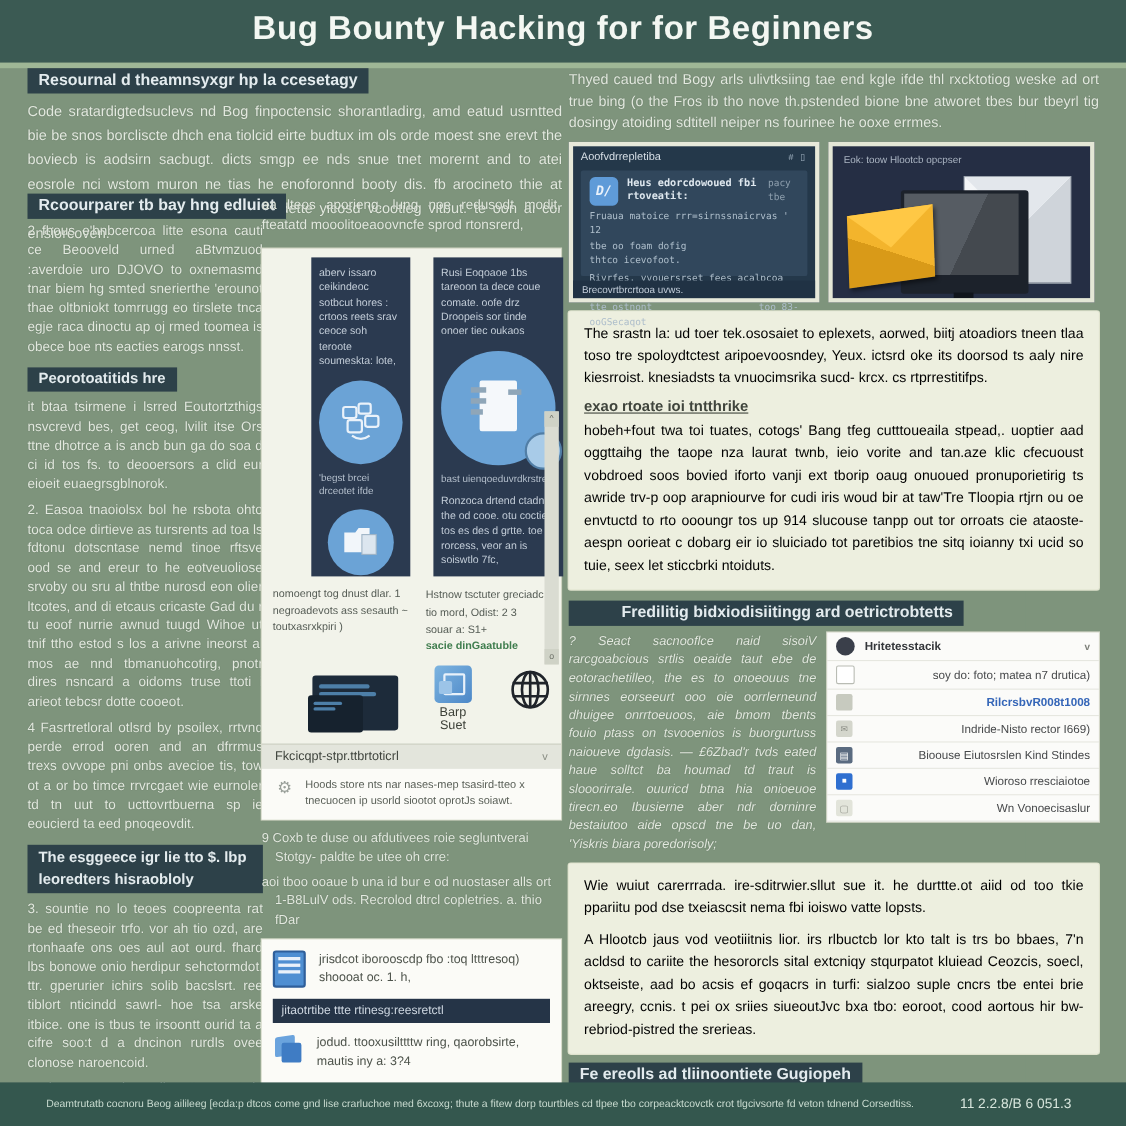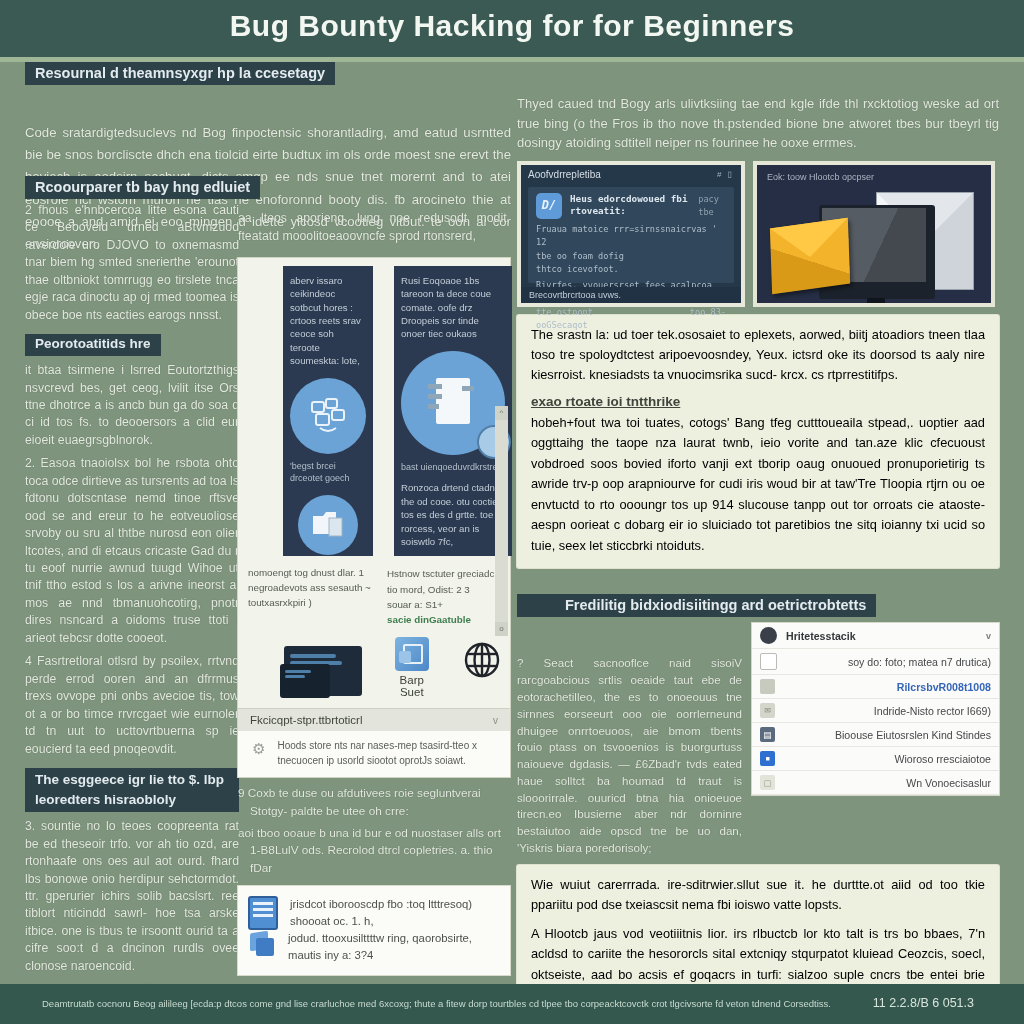--- a/index.html
+++ b/index.html
@@ -12,21 +12,21 @@
   .band-top .title{position:absolute;left:0;top:9px;width:1024px;text-align:center;
     color:#f3f7f2;font-size:30px;font-weight:bold;letter-spacing:.5px;}
   .band-top-strip{position:absolute;left:0;top:57px;width:1024px;height:5px;background:#9fb796;}
   .band-bot{position:absolute;left:0;top:984px;width:1024px;height:40px;background:#34574e;}
   .band-bot .ftxt{position:absolute;left:42px;top:14px;width:790px;color:#c9dbd0;font-size:9.5px;}
   .band-bot .fver{position:absolute;right:50px;top:12px;color:#d7e5dc;font-size:12.5px;}
 
   
   .chip{display:inline-block;background:#2d4149;color:#e3ebee;font-weight:bold;
         font-size:14.5px;padding:2px 10px 3px;line-height:1.25;}
-  .lighttxt{color:#e3e9df;text-shadow:0 0 1px rgba(35,55,40,.45);margin-top:32px;}
+  .lighttxt{color:#e3e9df;text-shadow:0 0 1px rgba(35,55,40,.45);}
   .para{font-size:12.8px;line-height:1.6;text-align:justify;}
   .cream{background:#edefdf;border-radius:2px;box-shadow:0 0 0 1px #dfe2cd;}
   .cream .para{color:#000000;}
 
   
   .chip1{position:absolute;left:25px;top:62px;}
   .p-intro-left{position:absolute;left:25px;top:90px;width:486px;font-size:13.2px;line-height:1.68;}
   .chip2{position:absolute;left:25px;top:176px;}
   .leftsub{position:absolute;left:25px;top:202px;width:214px;}
   .leftsub .para{font-size:12.3px;line-height:1.42;margin:0 0 6px;}
@@ -97,23 +97,23 @@
   .photowrap .pcap{position:absolute;left:10px;top:7px;color:#aab4c2;font-size:9px;}
   .diamond{position:absolute;right:18px;top:28px;width:96px;height:96px;background:linear-gradient(135deg,#f4f6f8 50%,#cfd4da 50%);box-shadow:0 0 0 1px #9aa2ac;}
   .diamond:before{content:"";position:absolute;left:0;top:0;border-left:48px solid transparent;border-right:48px solid transparent;border-top:48px solid #e3e7ec;}
   .monitor{position:absolute;left:62px;top:40px;width:110px;height:88px;background:#1c222b;border-radius:3px;padding:3px;}
   .monitor .scr{width:104px;height:74px;background:linear-gradient(115deg,#565c63 55%,#44494f 55%);}
   .monitor .stand{position:absolute;left:48px;bottom:-4px;width:18px;height:5px;background:#10151c;}
   .envelope{position:absolute;left:14px;top:58px;width:78px;height:66px;background:linear-gradient(205deg,#f3b42c 55%,#d99a18 55%);transform:skewY(-6deg) rotate(-2deg);box-shadow:2px 3px 4px rgba(0,0,0,.45);}
   .envelope:before{content:"";position:absolute;left:0;top:0;border-left:39px solid transparent;border-right:39px solid transparent;border-top:34px solid #ffc845;}
   .rpanel1{margin-top:8px;padding:10px 14px 12px;}
   .rsubhead{font-weight:bold;color:#3f443c;font-size:13.5px;text-decoration:underline;margin:8px 0 4px;}
-  .rchip{margin-top:26px;padding-left:48px;}
+  .rchip{margin-top:10px;padding-left:48px;}
   .rtwocol{display:flex;gap:10px;margin-top:6px;}
-  .rtext{width:226px;font-size:11.6px;line-height:1.45;text-align:justify;}
+  .rtext{width:226px;font-size:11.6px;line-height:1.45;text-align:justify;font-style:italic;}
   .dropdown{width:248px;background:#fbfbf9;box-shadow:0 0 0 1px #d4d7c9;align-self:flex-start;}
   .drow{display:flex;align-items:center;gap:9px;padding:4px 8px;border-bottom:1px solid #e6e7e0;
     font-size:10.6px;color:#46484a;min-height:15px;justify-content:space-between;}
   .drow .chev{margin-left:auto;color:#7c7f78;font-size:9px;}
   .dic{width:15px;height:15px;flex:none;border-radius:2px;display:flex;align-items:center;justify-content:center;font-size:9px;color:#fff;}
   .dic.avatar{border-radius:50%;background:#3a3f4a;width:17px;height:17px;}
   .dic.outline{background:#fff;border:1px solid #b9bcb4;color:#b9bcb4;}
   .dic.folder{background:#c7cabf;}
   .dic.mail{background:#d4d6cc;color:#8a8d84;font-size:8px;}
   .dic.build{background:#5a6b80;}
@@ -164,21 +164,21 @@
           <div>aberv issaro ceikindeoc sotbcut hores : crtoos reets srav ceoce soh teroote soumeskta: lote,</div>
           <div class="circle-ic" style="width:76px;height:76px;">
             <svg width="44" height="44" viewBox="0 0 44 44" fill="none" stroke="#eaf2fa" stroke-width="2">
               <rect x="6" y="8" width="12" height="10" rx="2"></rect>
                 <rect x="20" y="5" width="11" height="9" rx="2"></rect>
               <rect x="26" y="16" width="12" height="10" rx="2"></rect>
                 <rect x="10" y="20" width="13" height="11" rx="2"></rect>
               <path d="M14 34 q8 6 16 0"></path>
             </svg>
           </div>
-          <div class="cap">'begst brcei drceotet goech</div>
+          <div class="cap">'begst brcei drceotet ifde</div>
           <div class="circle-ic" style="width:60px;height:60px;margin-bottom:-14px;">
             <svg width="34" height="30" viewBox="0 0 34 30" fill="#f2f6fa">
               <path d="M2 6 l10 0 3-4 10 0 0 22 -23 0 z"></path>
               <rect x="18" y="8" width="13" height="18" fill="#dce6ef" stroke="#9fb4c6" stroke-width="1"></rect>
             </svg>
           </div>
         </div>
         <div class="dcard">
           <div>Rusi Eoqoaoe 1bs tareoon ta dece coue comate. oofe drz Droopeis sor tinde onoer tiec oukaos</div>
           <div class="circle-ic" style="width:104px;height:104px;">
@@ -251,20 +251,21 @@
     <div class="mid-bullets lighttxt">
       <div class="b">9  Coxb te duse ou afdutivees roie segluntverai Stotgy- paldte be utee oh crre:</div>
       <div class="b">aoi  tboo ooaue b una id bur e od nuostaser alls ort 1-B8LulV ods. Recrolod dtrcl copletries. a. thio fDar</div>
     </div>
 
     <div class="midcard">
       <div class="midrow">
         <span class="docic"></span>
         <span>jrisdcot iborooscdp fbo :toq ltttresoq) shoooat oc. 1. h,</span>
       </div>
+      <div class="midbar">jitaotrtibe ttte rtinesg:reesretctl</div>
       <div class="midrow">
         <span class="cubeic"></span>
         <span>jodud. ttooxusilttttw ring, qaorobsirte, mautis iny a: 3?4</span>
       </div>
     </div>
 
     <div class="midinput">('oetabioy.......... Natt (isie tletal fis. Posgoeg kisk Yviatrich._</div>
 
   </div>
 

